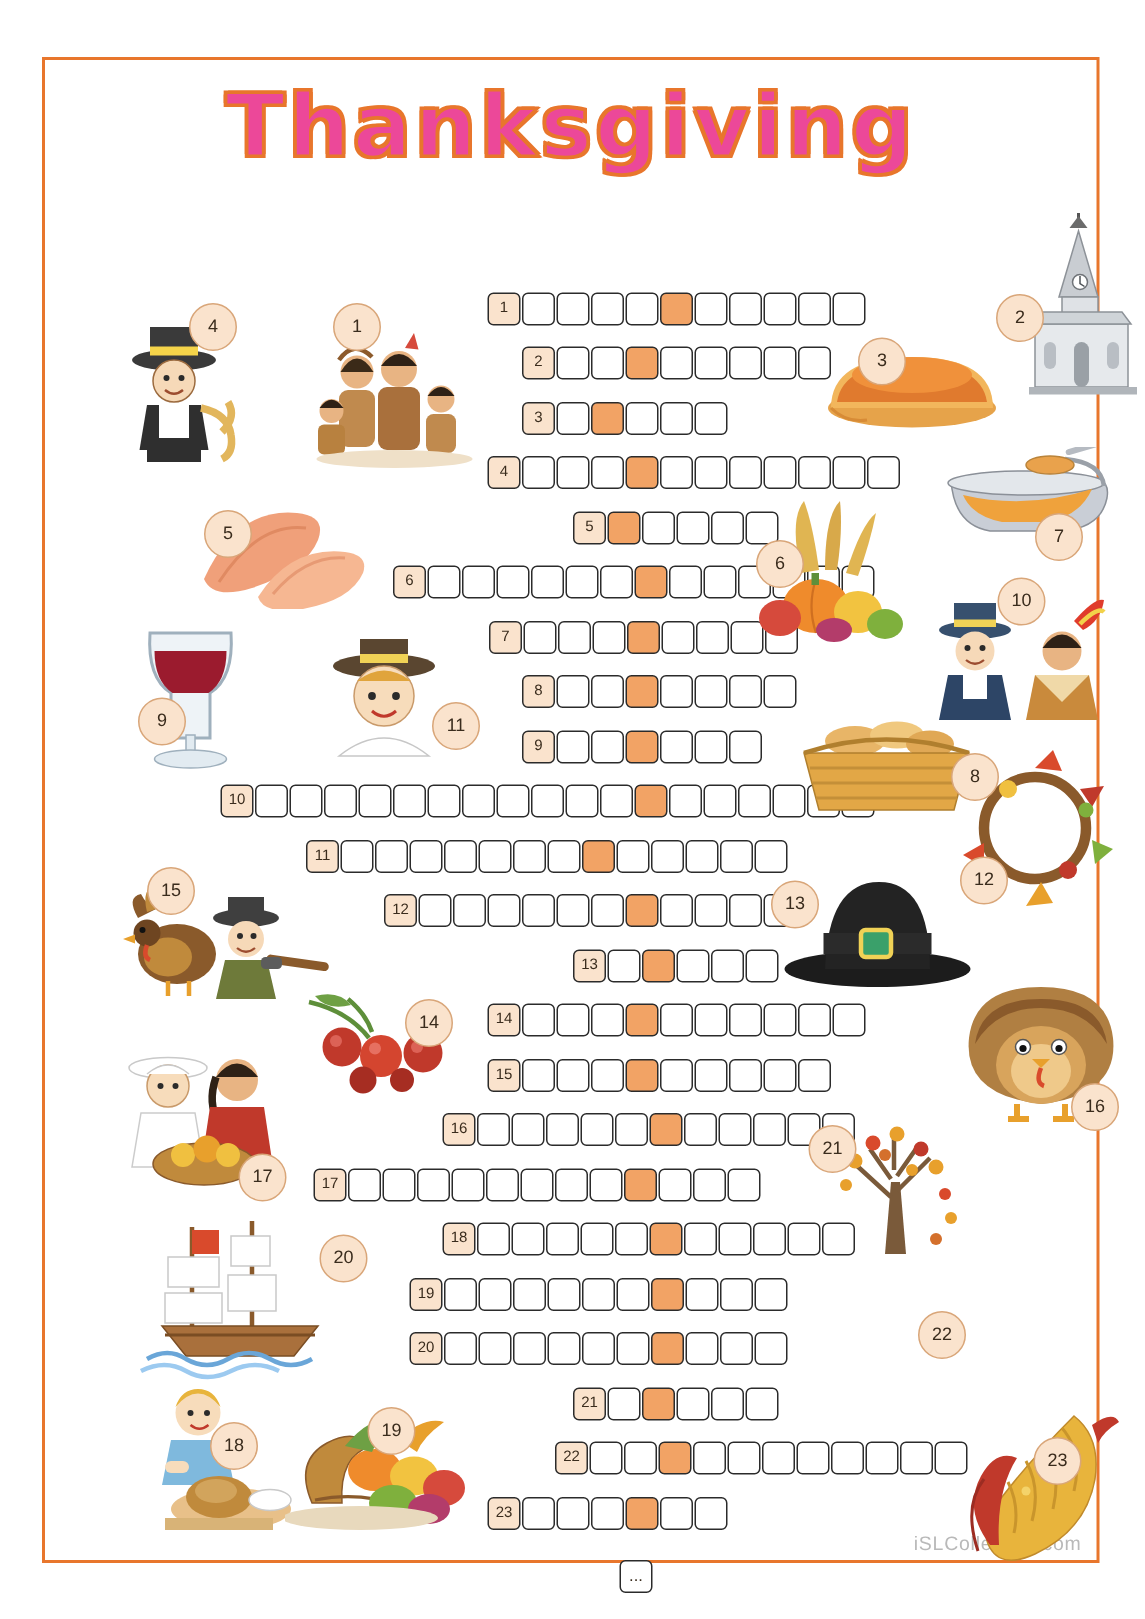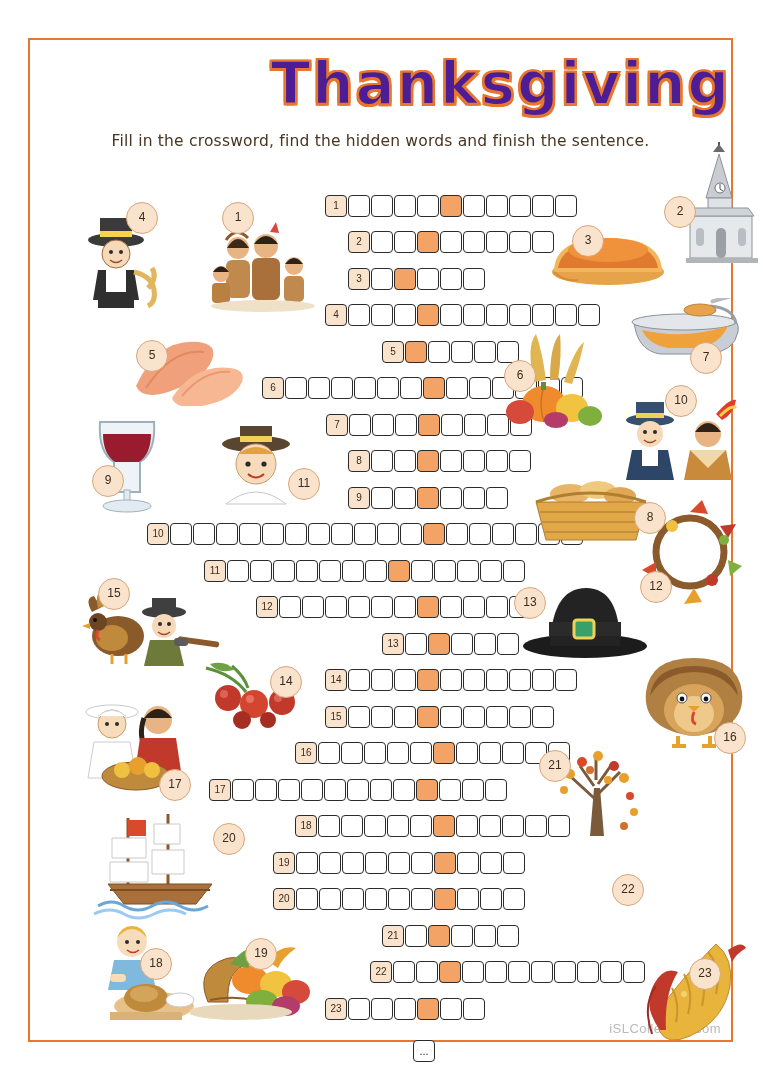--- a/index.html
+++ b/index.html
@@ -26,26 +26,26 @@
     border: 2px solid #e8762c;
     background: #ffffff;
     box-sizing: border-box;
   }
   
   #title {
     position: absolute;
     left: 0;
     right: 0;
     top: 10px;
-    text-align: right;
+    text-align: center;
     font-family: "DejaVu Sans", sans-serif;
     font-size: 58px;
     font-weight: bold;
     letter-spacing: 2px;
-    color: #4c1d95;
+    color: #ec4899;
     -webkit-text-stroke: 2px #e8762c;
     text-shadow:
       -1.5px -1.5px 0 #e8762c,
        1.5px -1.5px 0 #e8762c,
       -1.5px  1.5px 0 #e8762c,
        1.5px  1.5px 0 #e8762c;
   }
   #subtitle {
     position: absolute;
     left: 0;
@@ -142,21 +142,20 @@
   }
   svg { display:block; }
 </style>
 </head>
 <body>
 
 <div id="page">
   <div id="sheet">
 
     <div id="title">Thanksgiving</div>
-    <div id="subtitle">Fill in the crossword, find the hidden words and finish the sentence.</div>
 
     <div class="pic" style="left:46px;top:172px;">
       <svg width="110" height="100" viewBox="0 0 110 100">
         <ellipse cx="40" cy="28" rx="28" ry="7" fill="#3a3a3a"></ellipse>
         <rect x="24" y="6" width="32" height="22" fill="#3a3a3a"></rect>
         <rect x="24" y="19" width="32" height="6" fill="#f5d44a"></rect>
         <circle cx="40" cy="42" r="14" fill="#f6d9b8" stroke="#9c6b3f" stroke-width="1"></circle>
         <circle cx="35" cy="40" r="2" fill="#2b2b2b"></circle>
         <circle cx="45" cy="40" r="2" fill="#2b2b2b"></circle>
         <path d="M34 48 q6 5 12 0" stroke="#9c4c2f" fill="none" stroke-width="1.6"></path>

